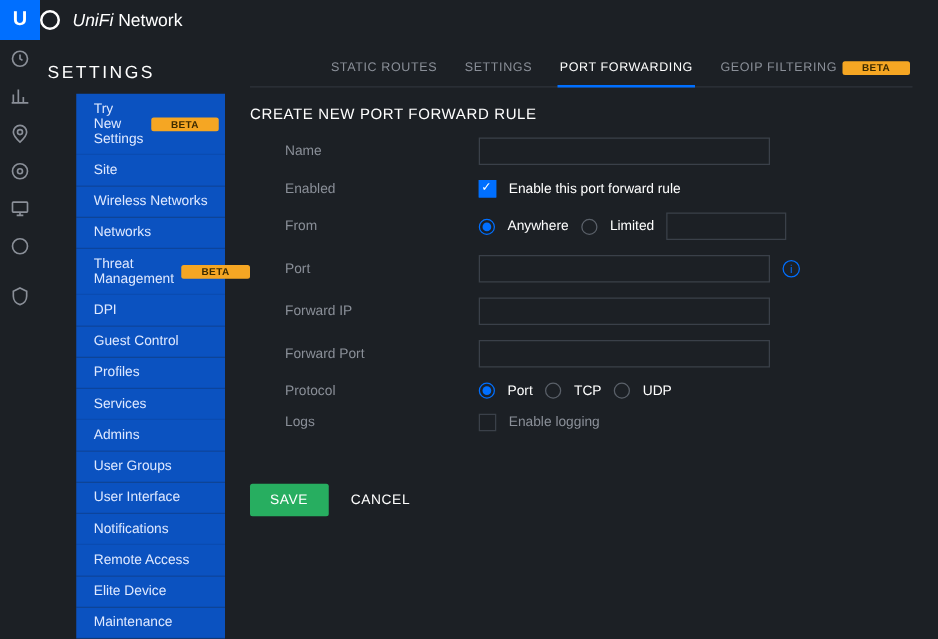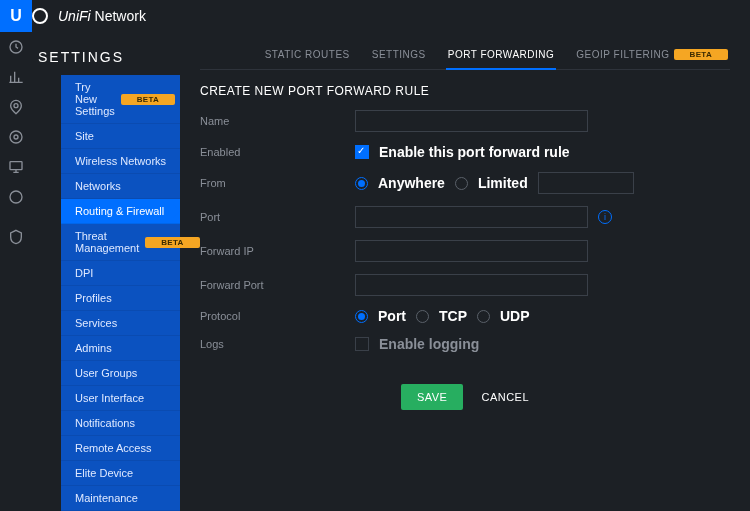--- a/index.html
+++ b/index.html
@@ -98,21 +98,21 @@
   border-bottom: 2px solid transparent;
   margin-bottom: -1px;
 }
 .tab.active { color: #fff; border-bottom-color: #006fff; }
 .page-title {
   font-size: 12px; font-weight: normal; letter-spacing: 0.5px;
   padding: 14px 0 12px 0;
 }
 .form { display: flex; flex-direction: column; gap: 12px; color: #8a8f98; }
 .form-row { display: flex; align-items: center; }
-.form-label { width: 155px; font-size: 11px; }
+.form-label { width: 155px; font-size: 11px; margin-left: 28px; }
 .form-field { flex: 1; display: flex; align-items: center; gap: 10px; }
 .text-input {
   width: 233px; height: 22px;
   background: transparent;
   border: 1px solid #3a4049;
   color: #fff; padding: 0 6px; font-size: 11px;
 }
 .text-input.short { width: 96px; }
 .check {
   width: 14px; height: 14px;
@@ -133,27 +133,27 @@
   border: 1px solid #5a6069;
   border-radius: 50%;
   position: relative; cursor: pointer;
 }
 .radio:checked { border-color: #006fff; }
 .radio:checked::after {
   content: ""; position: absolute;
   top: 2px; left: 2px; width: 7px; height: 7px;
   border-radius: 50%; background: #006fff;
 }
-.radio-label { color: #fff; font-size: 14px; cursor: pointer; font-weight: bold; }
+.radio-label { color: #fff; font-size: 11px; cursor: pointer; }
 .info-icon {
   width: 14px; height: 14px; border-radius: 50%;
   border: 1px solid #006fff; color: #006fff;
   font-size: 9px; display: flex; align-items: center; justify-content: center;
 }
-.actions { display: flex; gap: 18px; align-items: center; margin-top: 20px; justify-content: center; }
+.actions { display: flex; gap: 18px; align-items: center; margin-top: 30px; }
 .btn-save {
   background: #27ae60; color: #fff; border: none;
   padding: 7px 16px; font-size: 11px; letter-spacing: 0.5px;
   cursor: pointer; border-radius: 2px;
 }
 .btn-cancel {
   background: none; border: none; color: #fff;
   font-size: 11px; letter-spacing: 0.5px; cursor: pointer;
 }
 </style>
@@ -222,29 +222,29 @@
           </div>
           <div class="nav-item">
             <span>Site</span>
           </div>
           <div class="nav-item">
             <span>Wireless Networks</span>
           </div>
           <div class="nav-item">
             <span>Networks</span>
           </div>
-          <div class="nav-item active">
-            <span>Routing &amp; Firewall</span>
-          </div>
           <div class="nav-item">
             <span>Threat Management</span>
             <span class="beta">BETA</span>
           </div>
           <div class="nav-item">
             <span>DPI</span>
+          </div>
+          <div class="nav-item">
+            <span>Guest Control</span>
           </div>
           <div class="nav-item">
             <span>Profiles</span>
           </div>
           <div class="nav-item">
             <span>Services</span>
           </div>
           <div class="nav-item">
             <span>Admins</span>
           </div>

